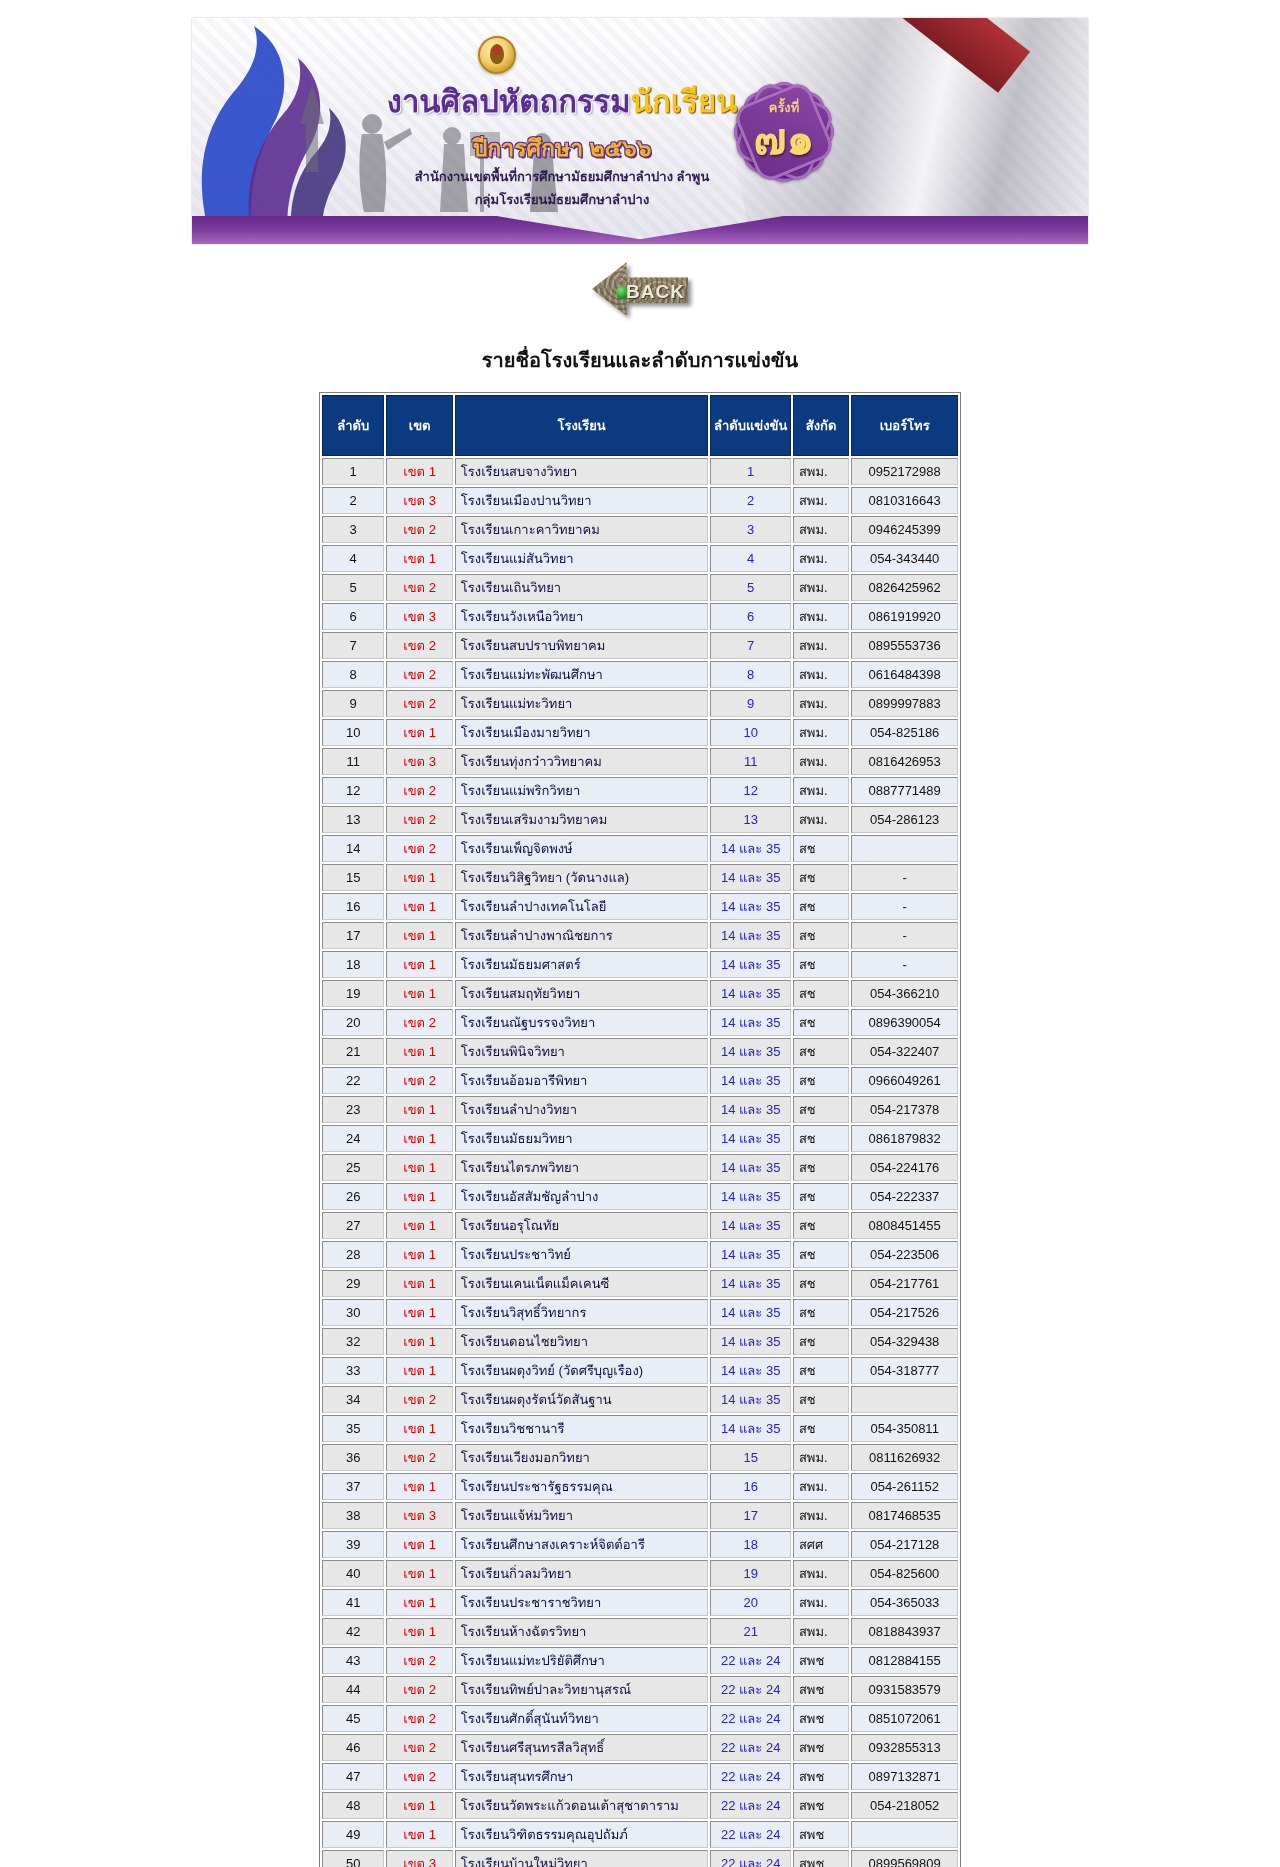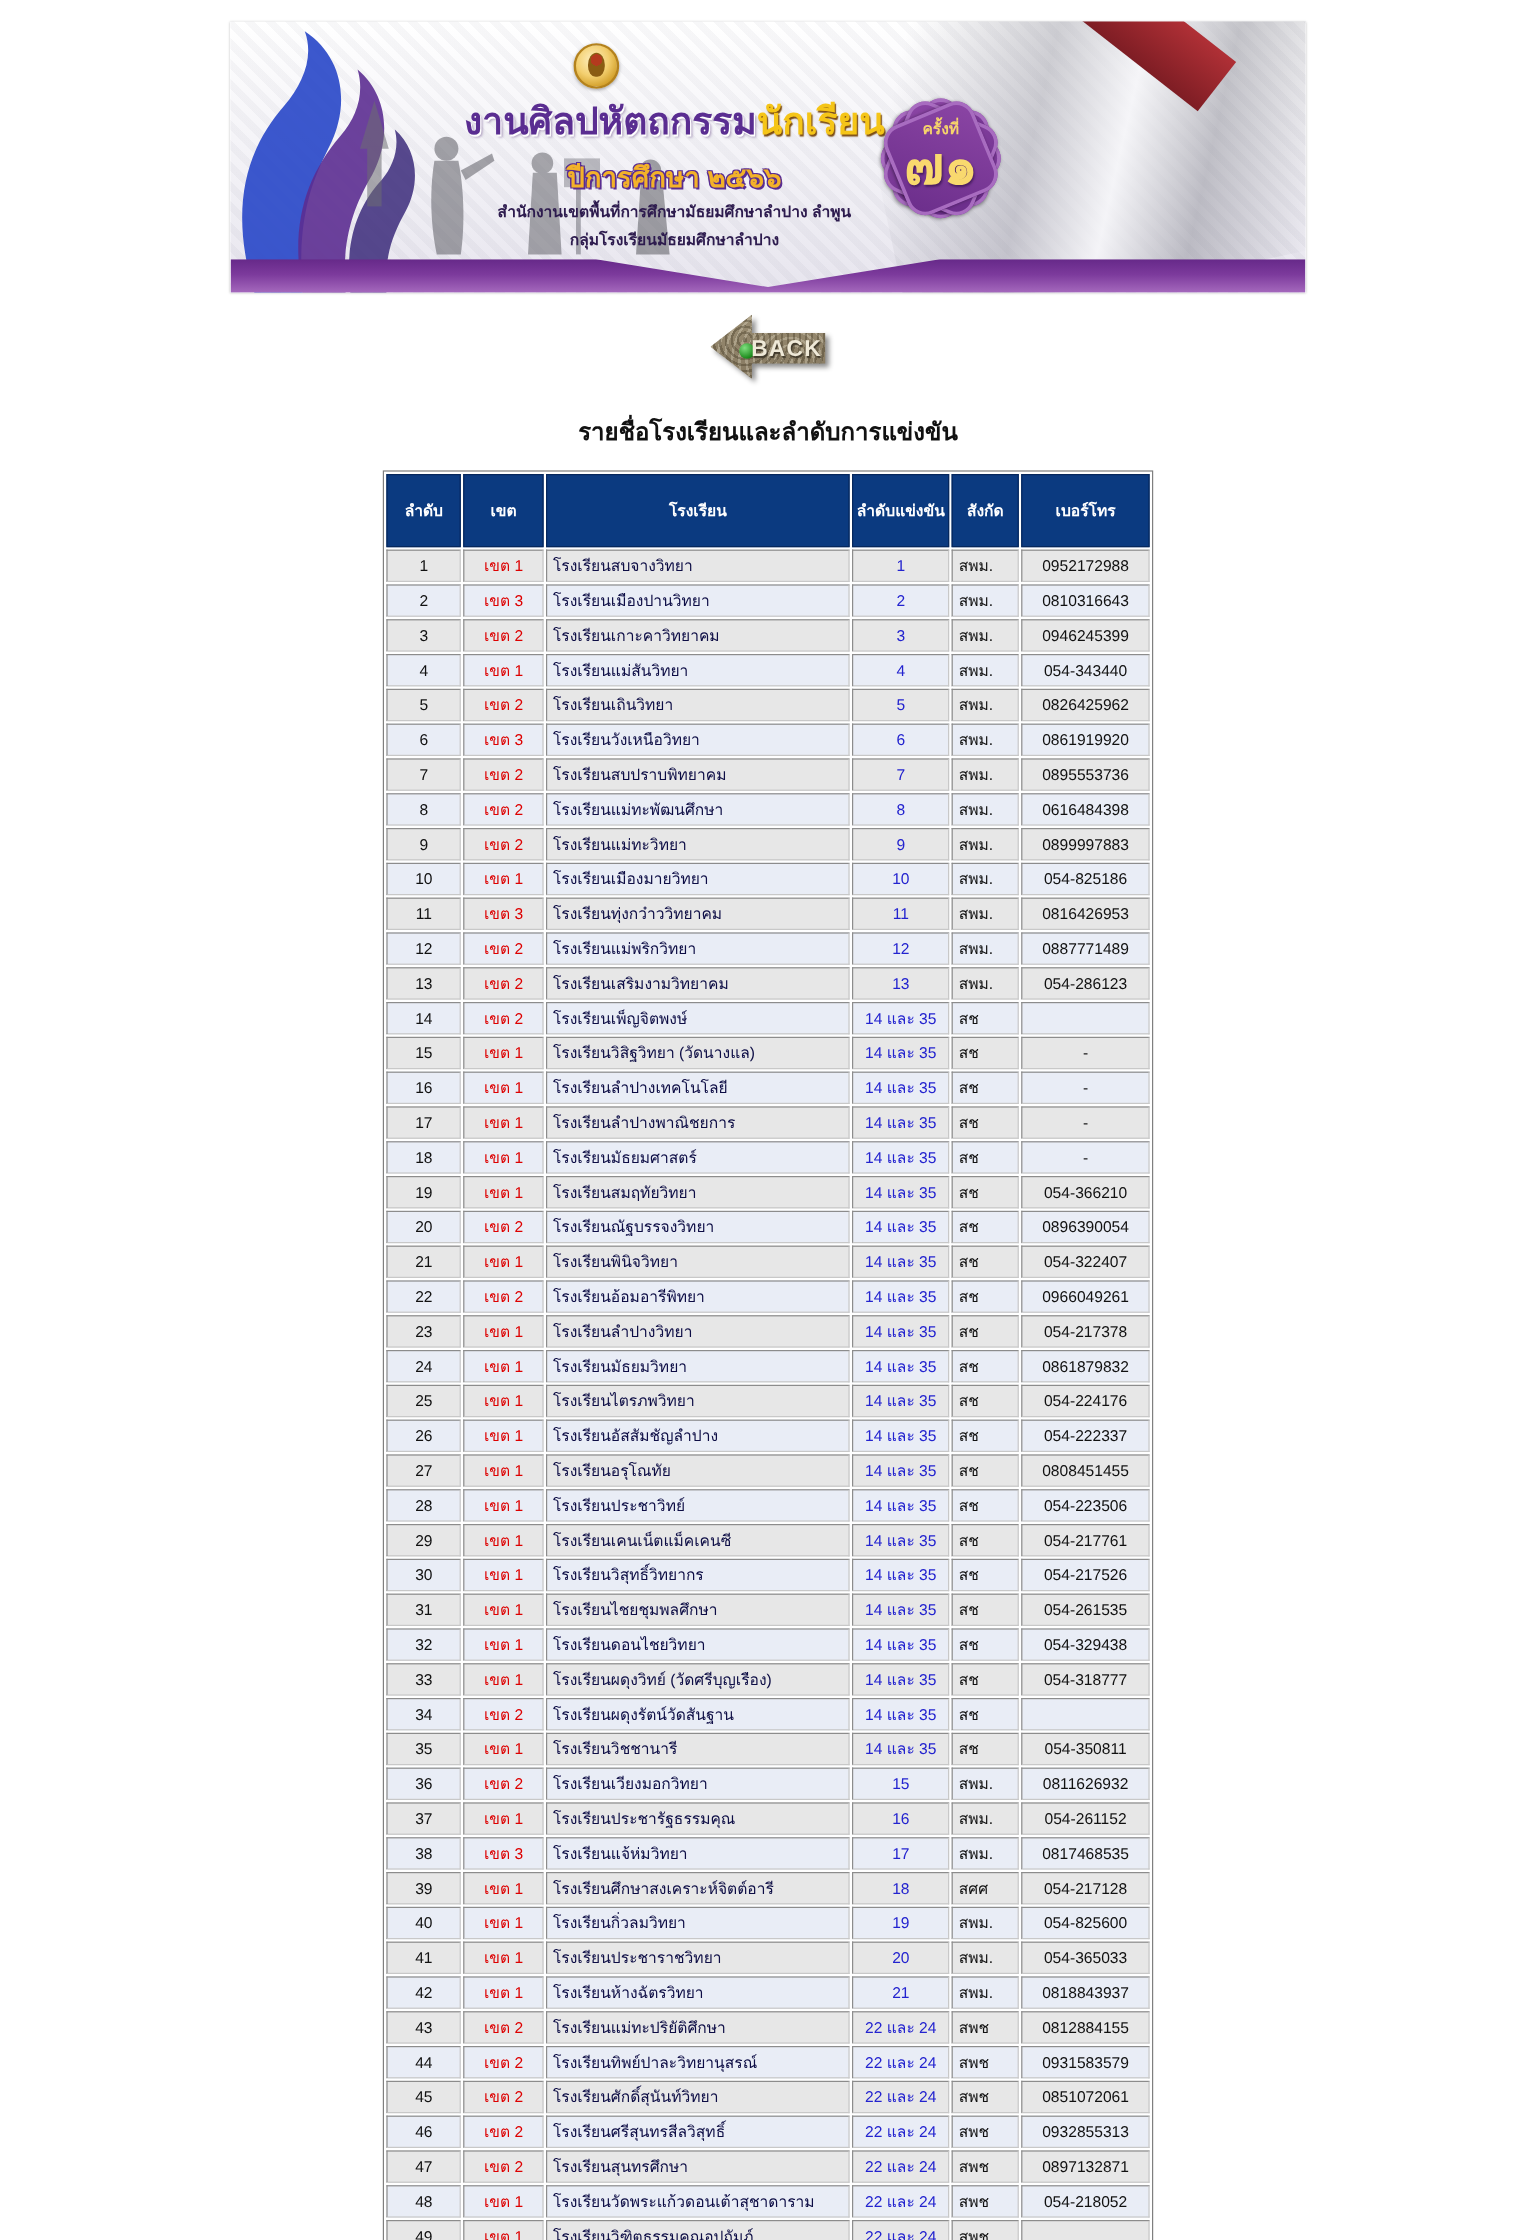--- a/index.html
+++ b/index.html
@@ -445,28 +445,20 @@
         </tr>
         <tr>
           <td class="c0">30</td>
           <td class="c1">เขต 1</td>
           <td class="c2">โรงเรียนวิสุทธิ์วิทยากร</td>
           <td class="c3">14 และ 35</td>
           <td class="c4">สช</td>
           <td class="c5">054-217526</td>
         </tr>
         <tr>
-          <td class="c0">31</td>
-          <td class="c1">เขต 1</td>
-          <td class="c2">โรงเรียนไชยชุมพลศึกษา</td>
-          <td class="c3">14 และ 35</td>
-          <td class="c4">สช</td>
-          <td class="c5">054-261535</td>
-        </tr>
-        <tr>
           <td class="c0">32</td>
           <td class="c1">เขต 1</td>
           <td class="c2">โรงเรียนดอนไชยวิทยา</td>
           <td class="c3">14 และ 35</td>
           <td class="c4">สช</td>
           <td class="c5">054-329438</td>
         </tr>
         <tr>
           <td class="c0">33</td>
           <td class="c1">เขต 1</td>

